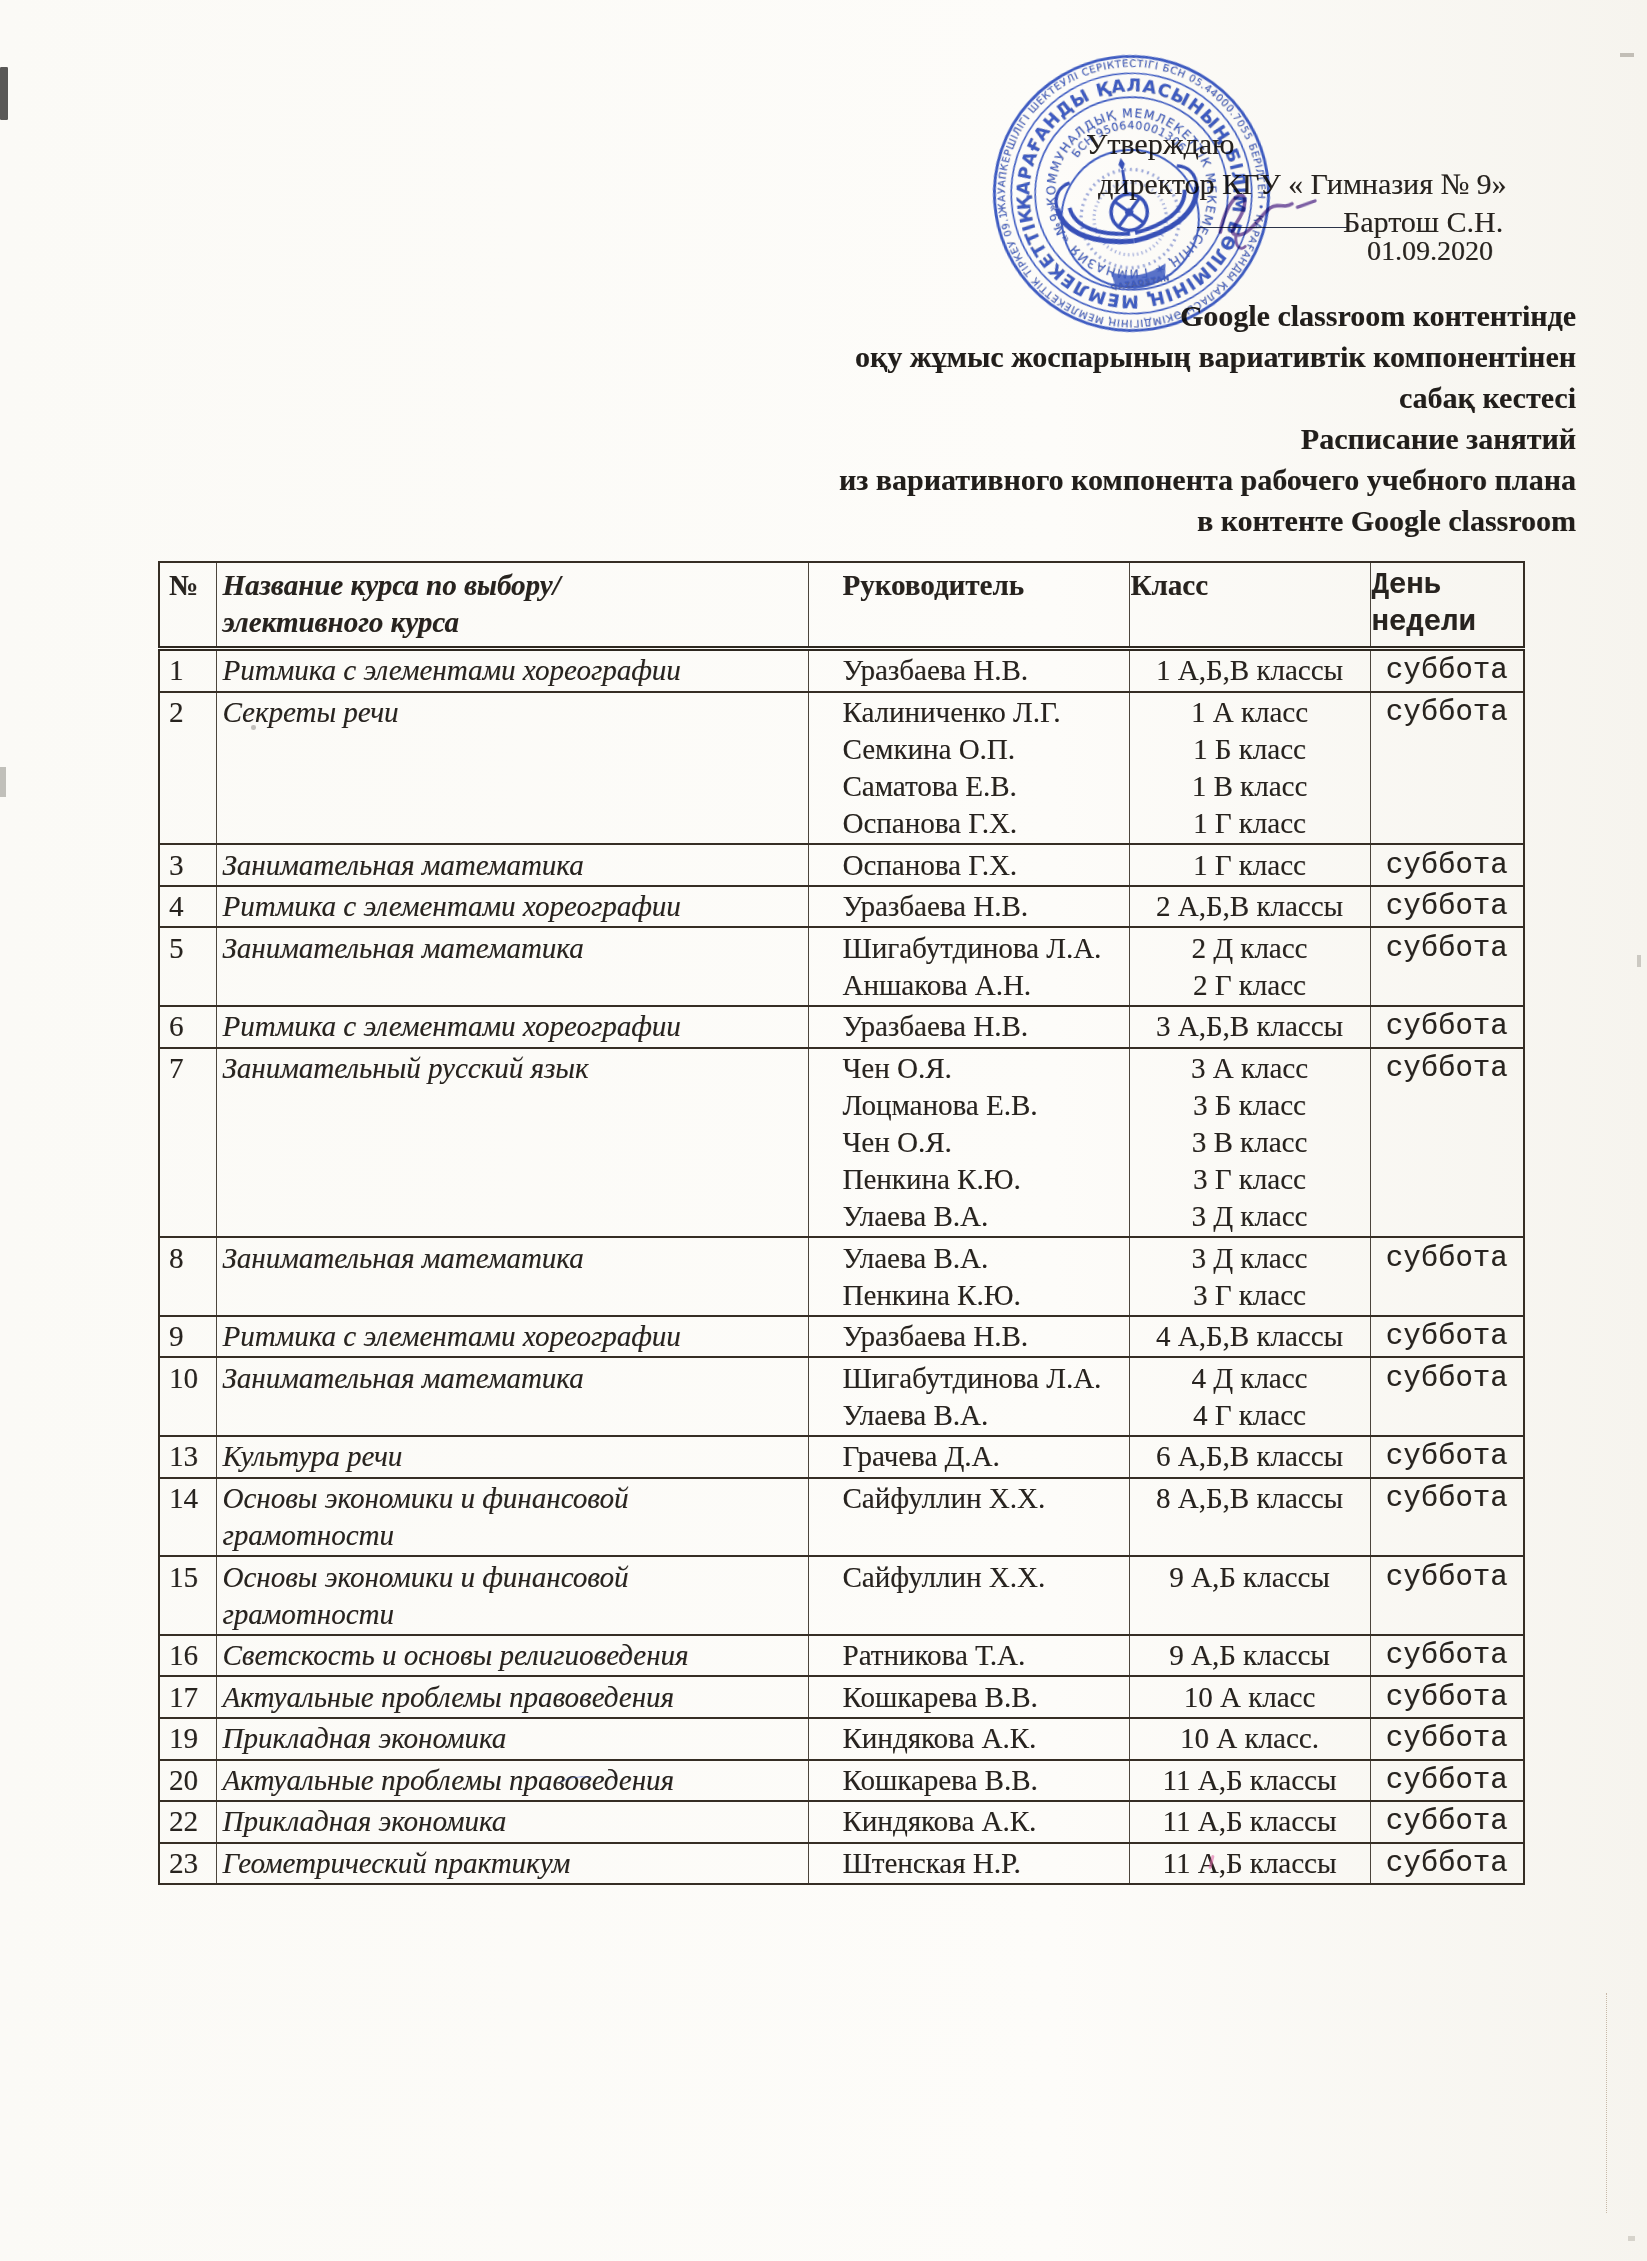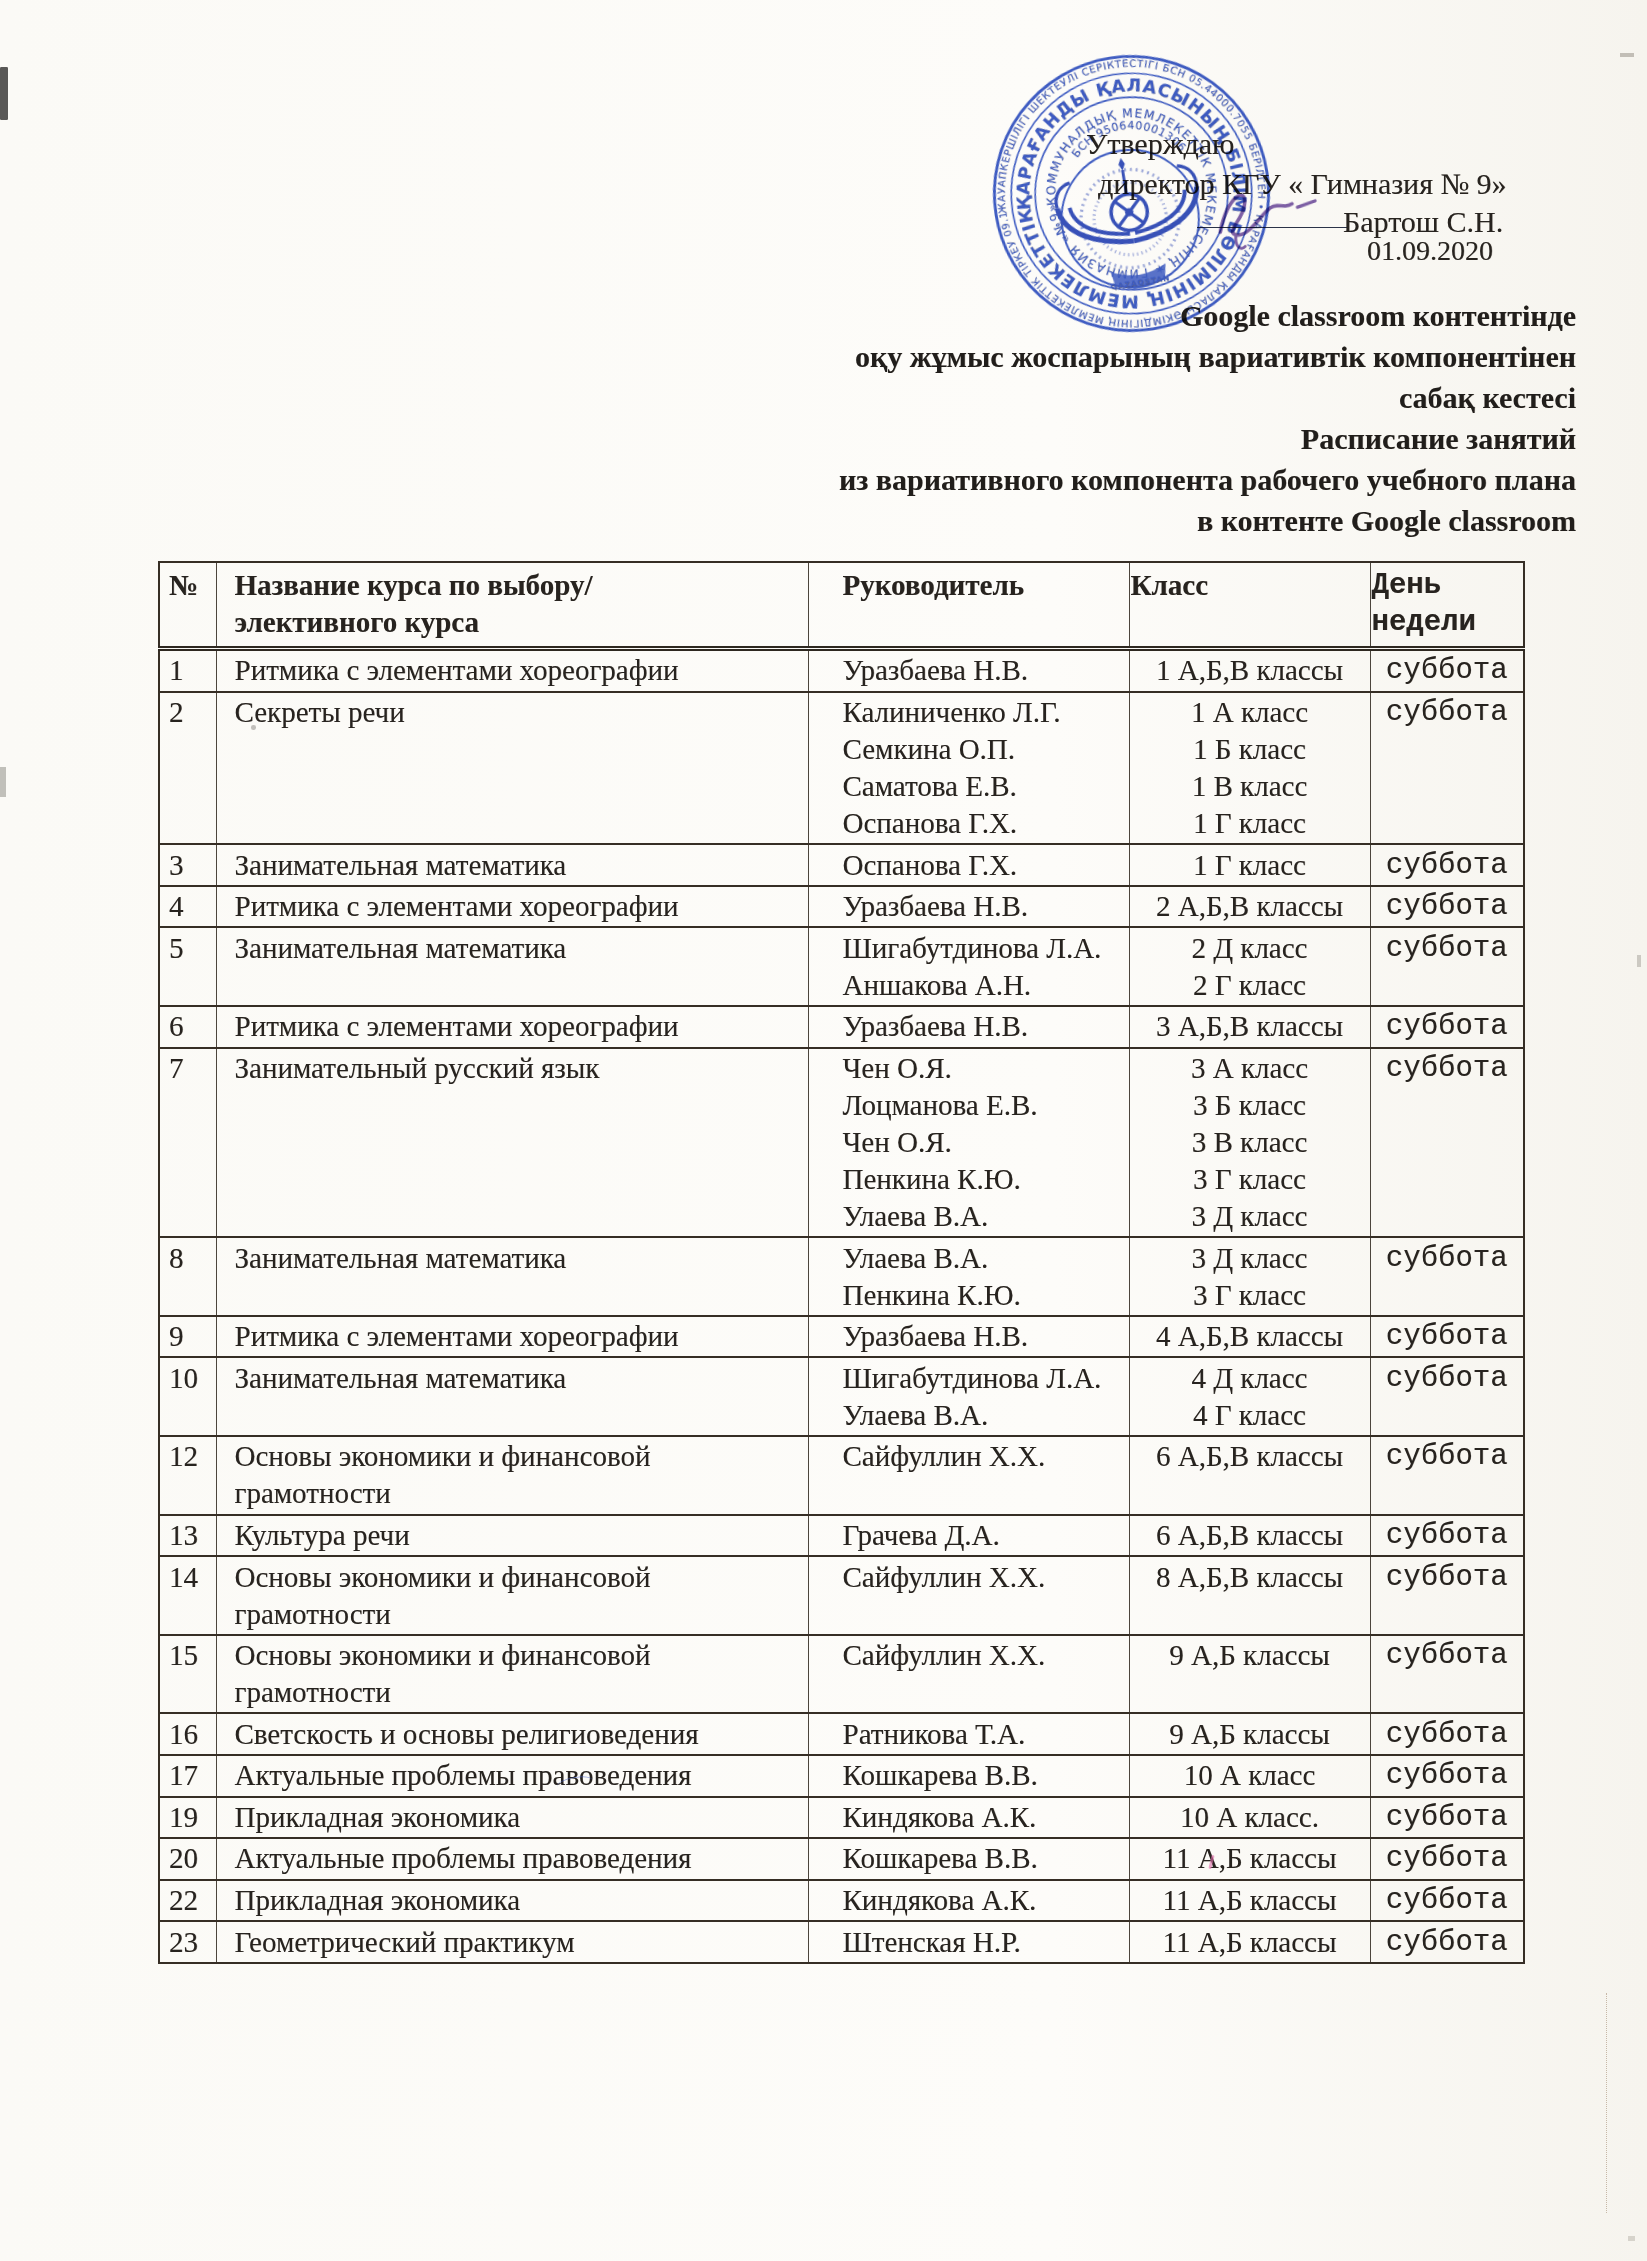--- a/index.html
+++ b/index.html
@@ -39,21 +39,21 @@
   .schedule td, .schedule th{
     border-top:2.6px solid #362e25; border-bottom:2.6px solid #362e25;
     border-left:1.9px solid #4c453c; border-right:1.9px solid #4c453c;
     vertical-align:top; font-size:29px; line-height:37px;
     padding-top:1.3px; padding-bottom:1.3px; overflow:hidden;
   }
   .schedule thead th{ border-bottom:5.2px double #2e2820; font-weight:bold;
     text-align:left; padding-top:3.9px; padding-bottom:5.2px;
     box-shadow:0 1.9px 0 rgba(90,120,200,.18); }
   .c-num{ padding-left:9px; }
-  .c-course{ padding-left:18px; padding-right:5.2px; }
+  .c-course{ padding-left:6px; padding-right:5.2px;font-style:italic; }
   .c-teacher{ padding-left:34px; }
   .c-class{ text-align:center; }
   .c-day{ text-align:center;font-family:Liberation Mono, monospace; }
   th.c-class, th.c-day{ text-align:center;margin-top:21px; }
 
   
   .artifact{ position:absolute; z-index:5; }
   #art-left-streak{ left:0; top:67px; width:8.4px; height:53px; background:#232220; opacity:.75; border-radius:1.3px; }
   #art-left-smudge{ left:0; top:767px; width:5.8px; height:30px; background:#6b6862; opacity:.4; }
   #art-tr-dash{ left:1620px; top:53px; width:14px; height:3.9px; background:#8d877d; opacity:.5; }
@@ -301,34 +301,20 @@
             <div>Шигабутдинова Л.А.</div>
             <div>Улаева В.А.</div>
           </td>
           <td class="c-class">
             <div>4 Д класс</div>
             <div>4 Г класс</div>
           </td>
           <td class="c-day">суббота</td>
         </tr>
         <tr>
-          <td class="c-num">12</td>
-          <td class="c-course">
-            <div>Основы экономики и финансовой</div>
-            <div>грамотности</div>
-          </td>
-          <td class="c-teacher">
-            <div>Сайфуллин Х.Х.</div>
-          </td>
-          <td class="c-class">
-            <div>6 А,Б,В классы</div>
-          </td>
-          <td class="c-day">суббота</td>
-        </tr>
-        <tr>
           <td class="c-num">13</td>
           <td class="c-course">
             <div>Культура речи</div>
           </td>
           <td class="c-teacher">
             <div>Грачева Д.А.</div>
           </td>
           <td class="c-class">
             <div>6 А,Б,В классы</div>
           </td>

